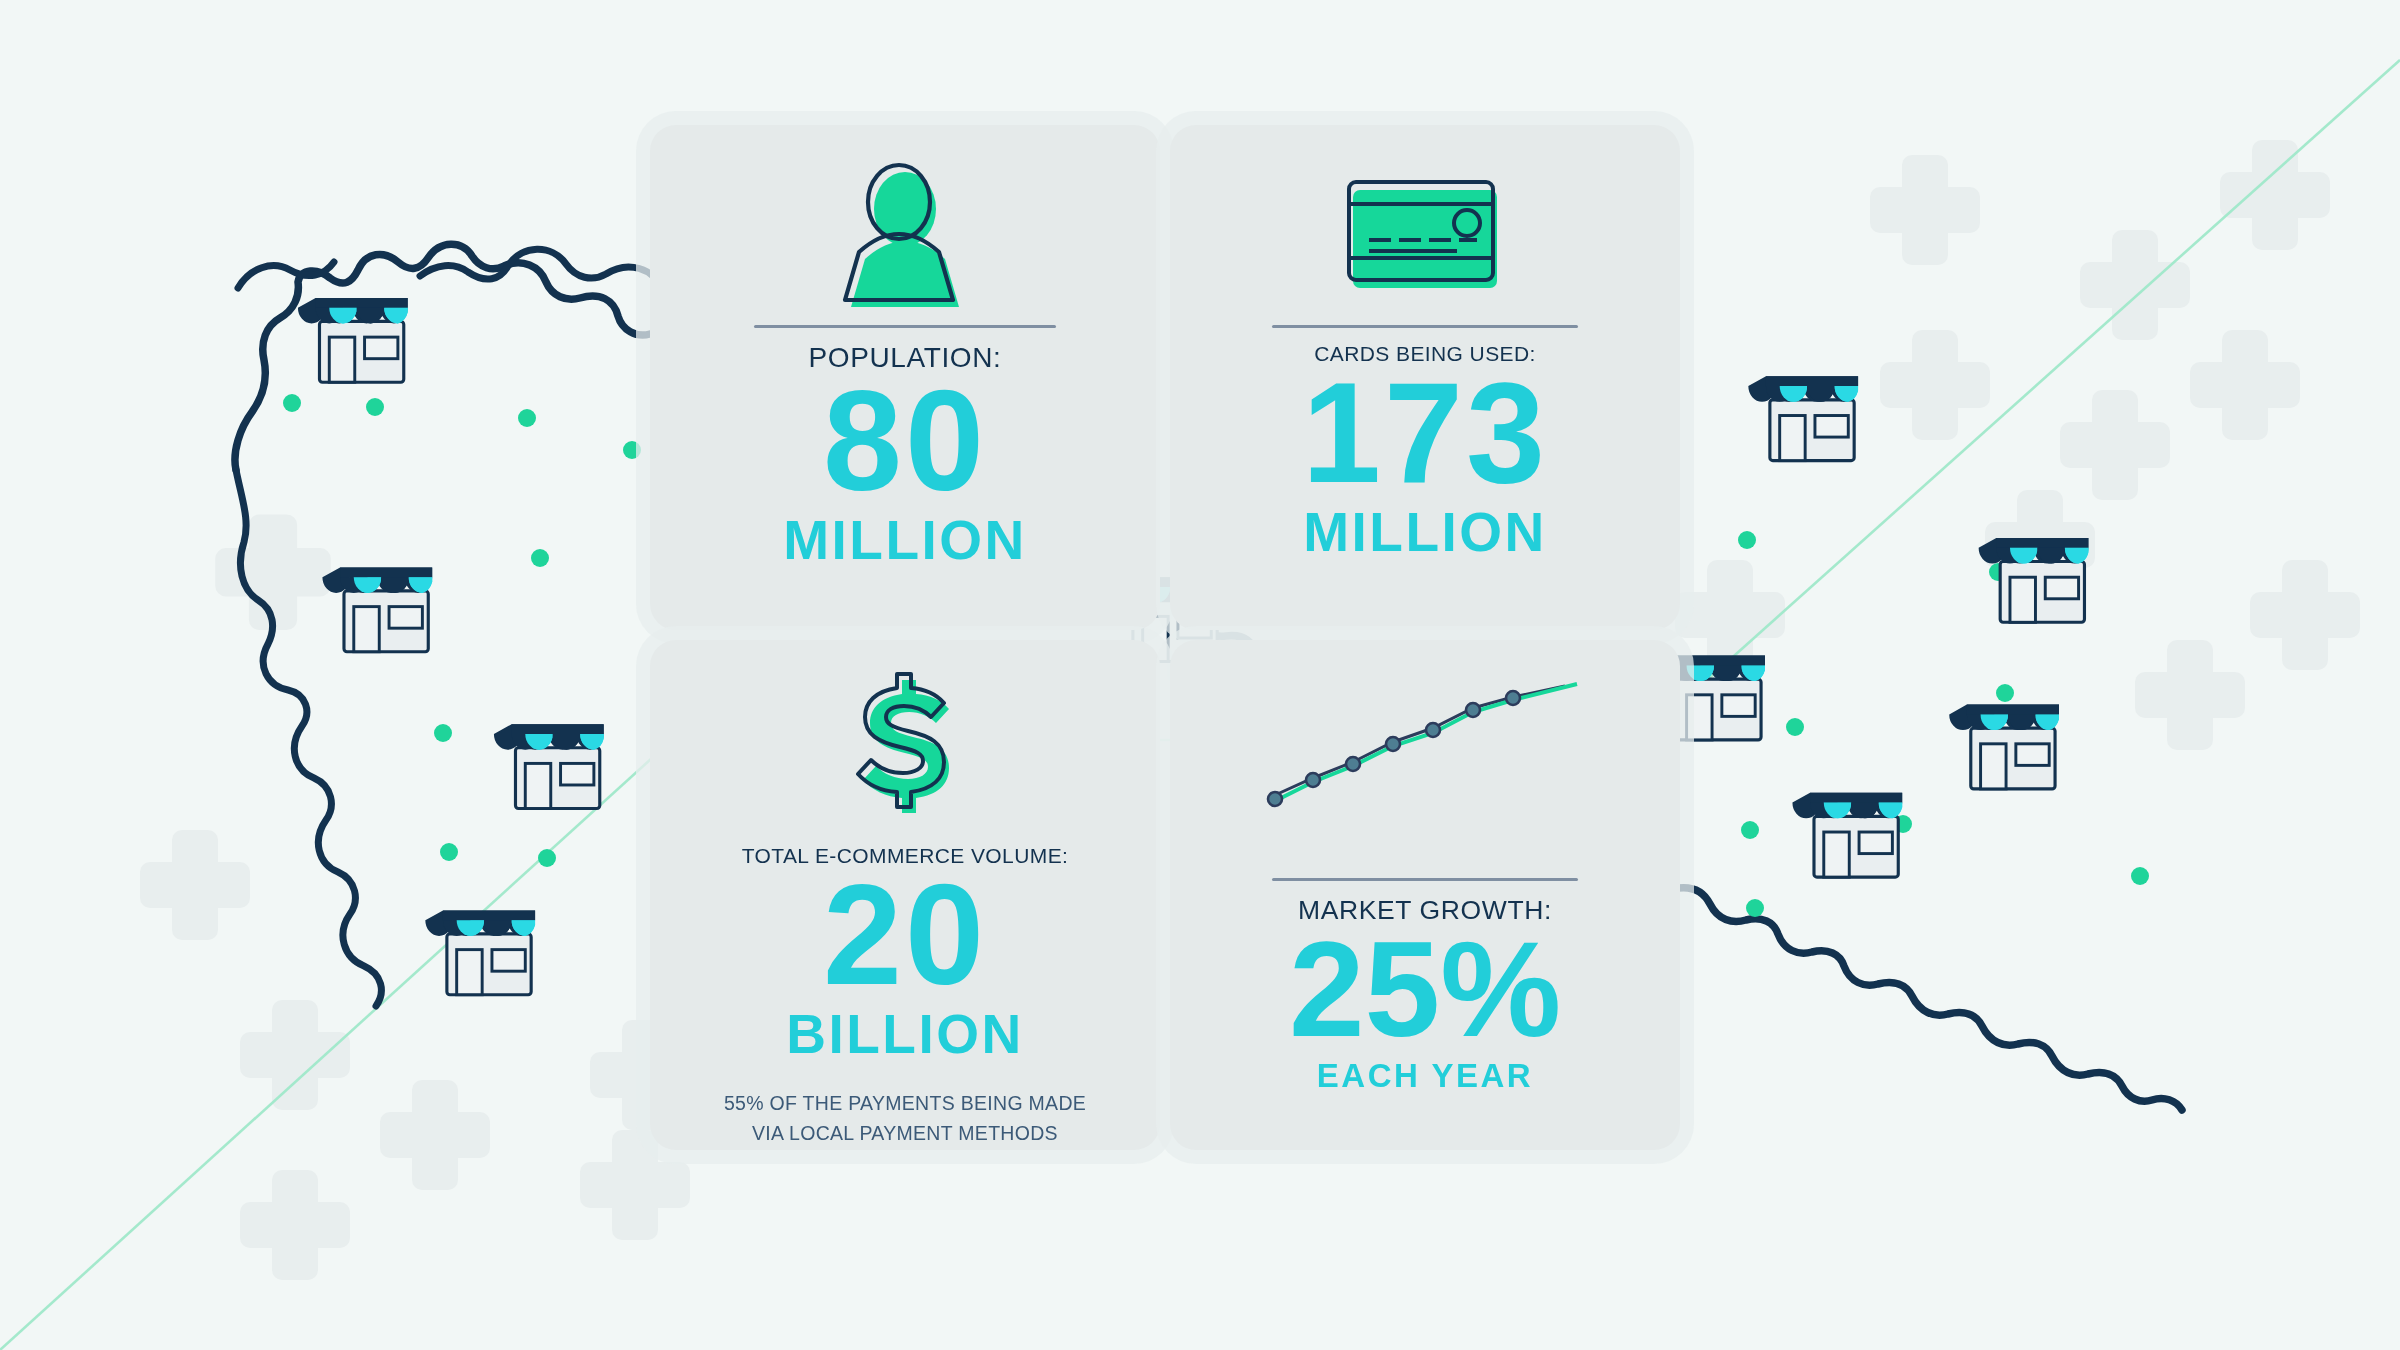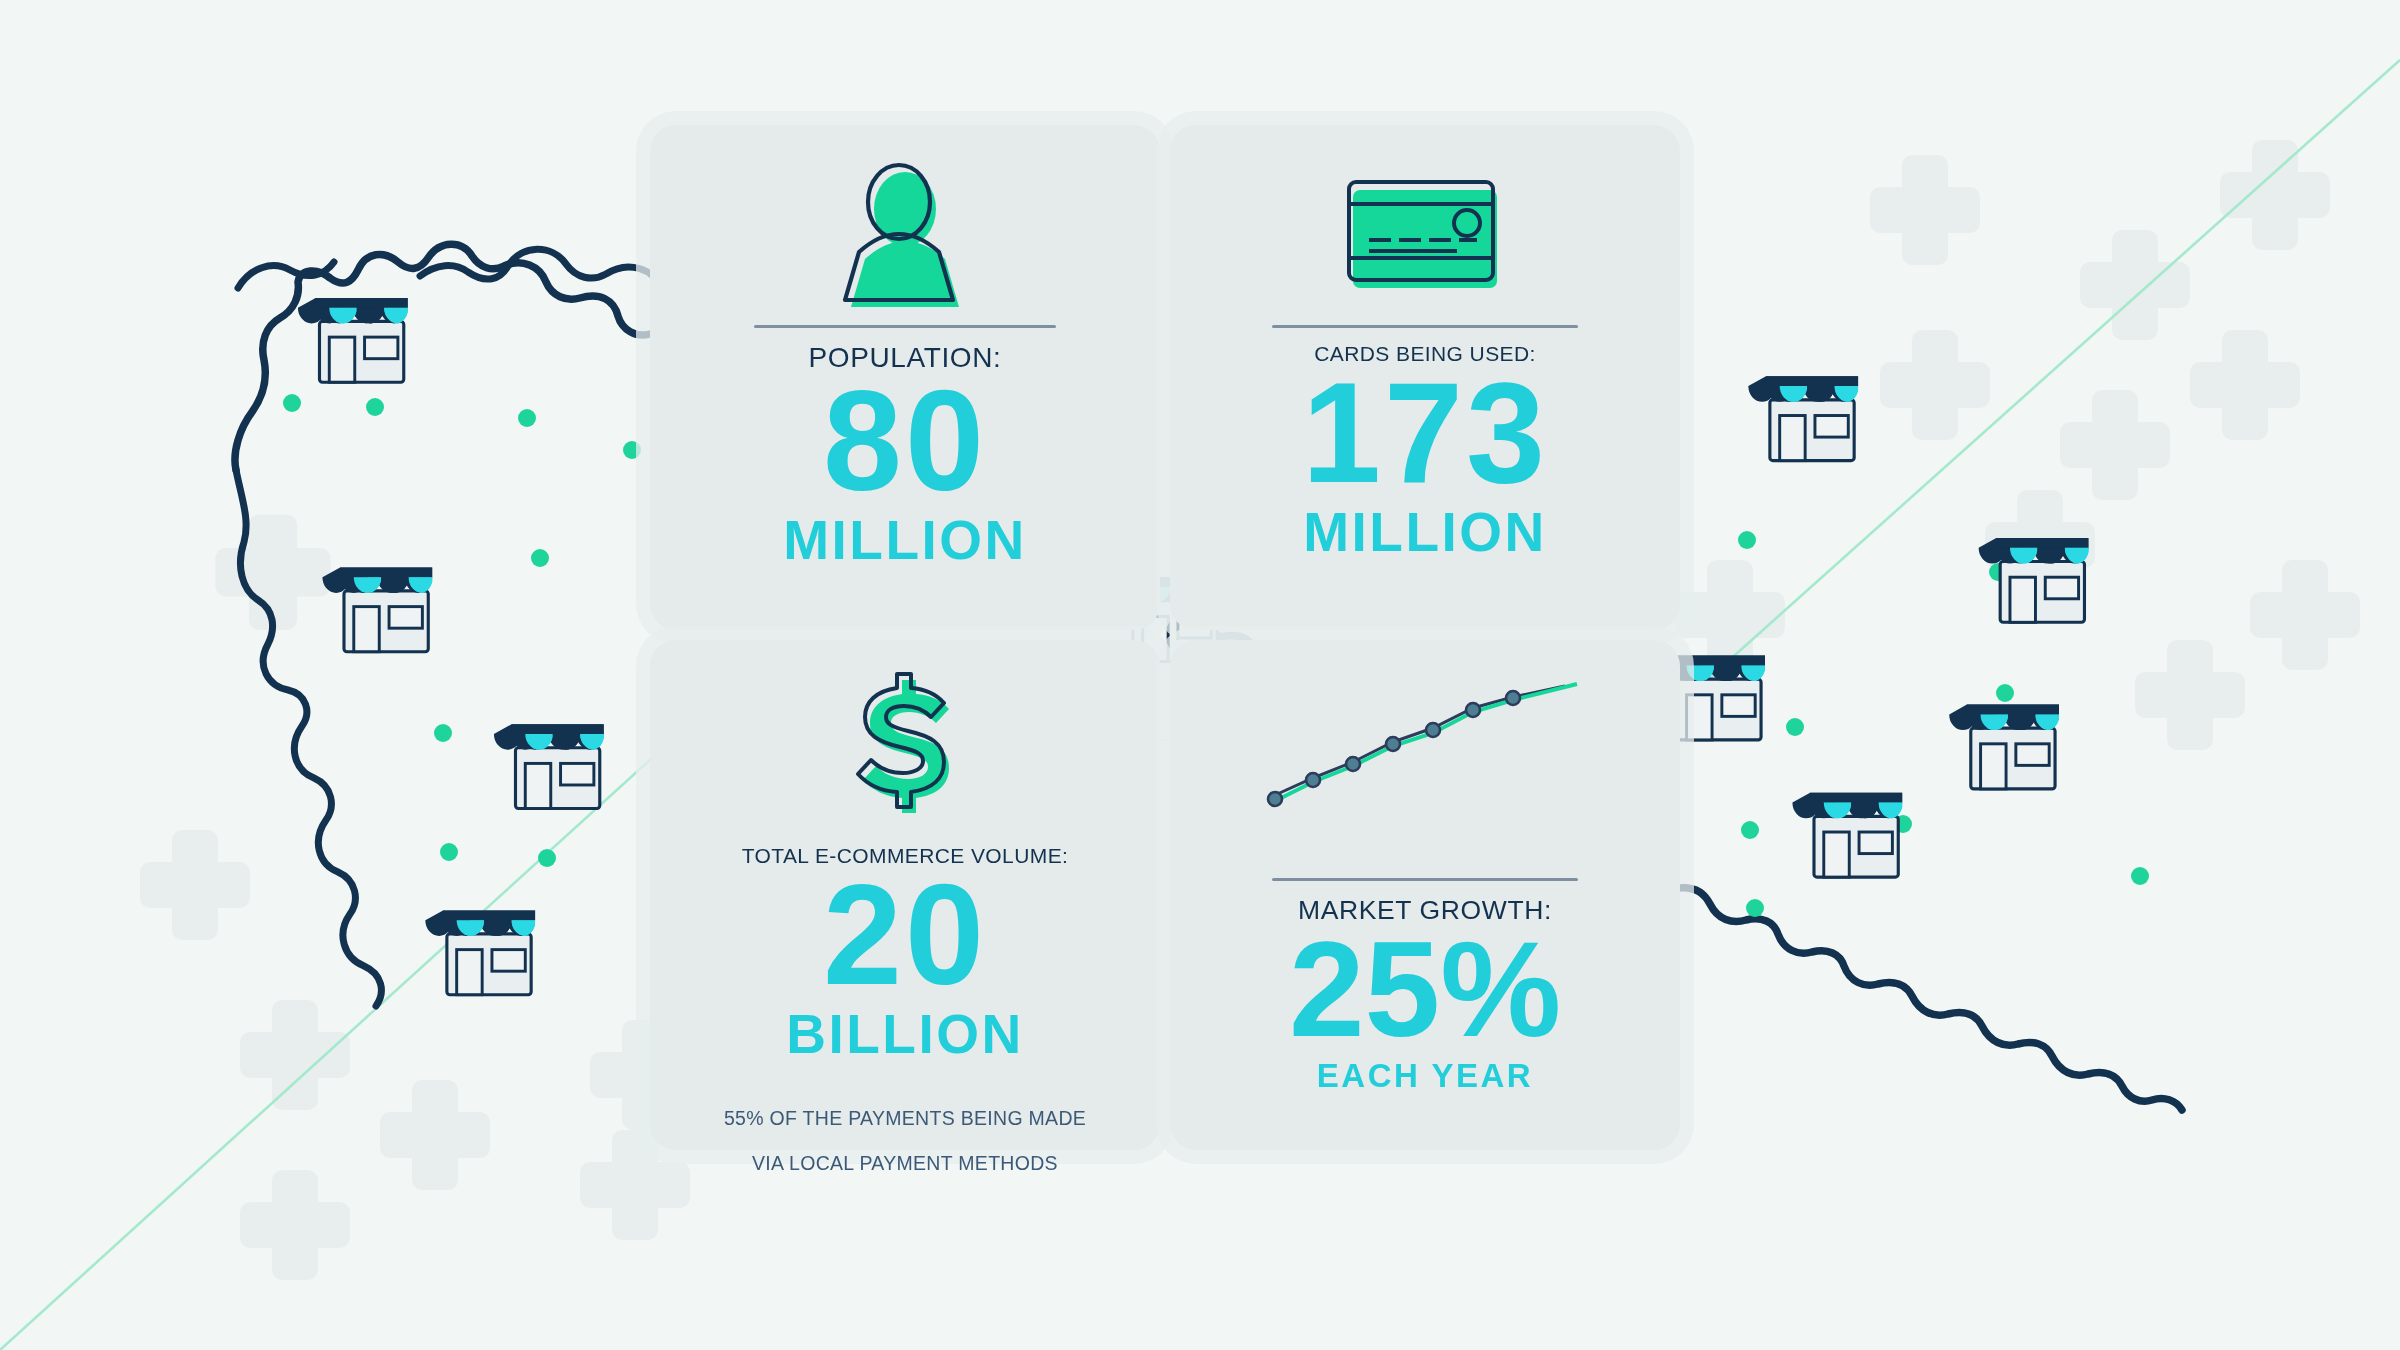--- a/index.html
+++ b/index.html
@@ -113,21 +113,21 @@
     margin-top: 6px;
   }
   .unit.small { font-size: 33px; }
 
   .footnote {
     color: #3c5a78;
     font-size: 19.5px;
     line-height: 1.35;
     text-align: center;
     letter-spacing: .3px;
-    margin-top: 19px;
+    margin-top: 4px;
   }
   .foot-divider {
     width: 306px;
     height: 3px;
     background: #6d7f95;
     opacity: .85;
     border-radius: 2px;
     margin: 14px 0 10px 0;
   }
   .spacer { flex: 1 1 auto; }

